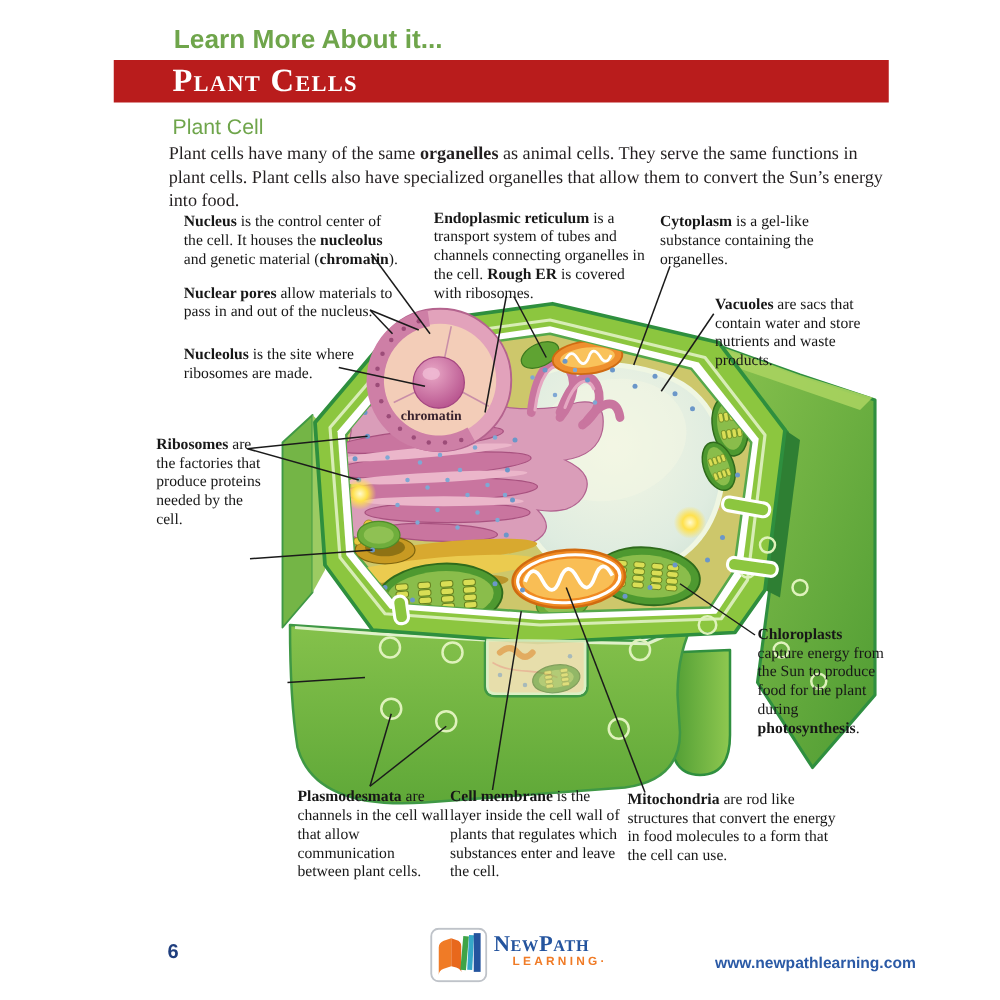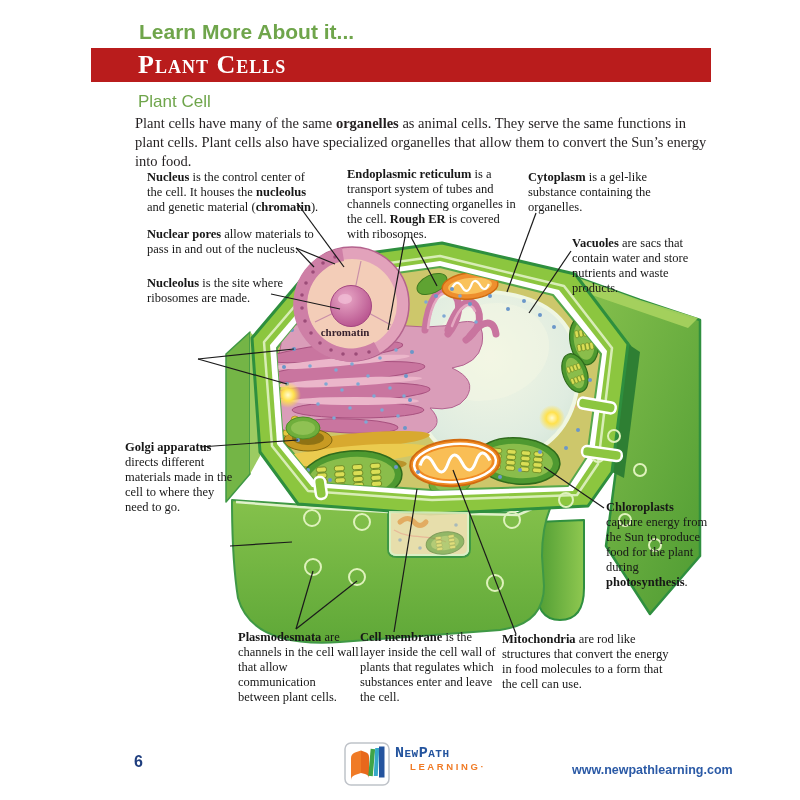--- a/index.html
+++ b/index.html
@@ -28,22 +28,22 @@
   .l-cwall{left:125px;top:538px;width:114px}
   .l-chloro{left:606px;top:500px;width:104px}
   .l-plasmo{left:238px;top:630px;width:122px}
   .l-cmem{left:360px;top:630px;width:136px}
   .l-mito{left:502px;top:632px;width:172px}
   .diagram{position:absolute;left:0;top:0;}
   .footer-num{position:absolute;left:134px;top:753px;font-family:"Liberation Sans",sans-serif;
               font-weight:700;font-size:16px;color:#1F3E7E;}
   .logo{position:absolute;left:344px;top:742px;display:flex;align-items:flex-start;gap:5px;}
   .logo-textcol{display:flex;flex-direction:column;margin-top:4px;}
-  .logo-name{font-family:Liberation Mono, monospace;font-variant:small-caps;font-weight:700;
-             font-size:15px;color:#24549E;letter-spacing:.5px;line-height:1;}
+  .logo-name{font-family:Liberation Serif, serif;font-variant:small-caps;font-weight:700;
+             font-size:18px;color:#24549E;letter-spacing:.5px;line-height:1;}
   .logo-sub{font-family:"Liberation Sans",sans-serif;font-weight:700;font-size:9.5px;
             color:#F07B26;letter-spacing:2.6px;margin-left:15px;margin-top:1px;line-height:1;}
   .site{position:absolute;left:552px;top:763px;font-family:"Liberation Sans",sans-serif;
         font-weight:700;font-size:12.5px;color:#2B5AA6;margin-left:20px;}
 </style>
 </head>
 <body>
 
 <div class="page">
 
@@ -371,21 +371,21 @@
   </div>
   <div class="section-title">Plant Cell</div>
   <div class="intro"><span>Plant cells have many of the same </span><span class="seg-b">organelles</span><span> as animal cells. They serve the same functions in plant cells. Plant cells also have specialized organelles that allow them to convert the Sun’s energy into food.</span></div>
 
   <div class="lbl l-nucleus"><span class="seg-b">Nucleus</span><span> is the control center of the cell. It houses the </span><span class="seg-b">nucleolus</span><span> and genetic material (</span><span class="seg-b">chromatin</span><span>).</span></div>
   <div class="lbl l-npores"><span class="seg-b">Nuclear pores</span><span> allow materials to pass in and out of the nucleus.</span></div>
   <div class="lbl l-nucleolus"><span class="seg-b">Nucleolus</span><span> is the site where ribosomes are made.</span></div>
   <div class="lbl l-er"><span class="seg-b">Endoplasmic reticulum</span><span> is a transport system of tubes and channels connecting organelles in the cell. </span><span class="seg-b">Rough ER</span><span> is covered with ribosomes.</span></div>
   <div class="lbl l-cyto"><span class="seg-b">Cytoplasm</span><span> is a gel-like substance containing the organelles.</span></div>
   <div class="lbl l-vac"><span class="seg-b">Vacuoles</span><span> are sacs that contain water and store nutrients and waste products.</span></div>
-  <div class="lbl l-golgi"><span class="seg-b">Golgi apparatus</span><span> directs different materials made in the cell to where they need to go.</span></div>
+  <div class="lbl l-ribo"><span class="seg-b">Ribosomes</span><span> are the factories that produce proteins needed by the cell.</span></div>
   <div class="lbl l-chloro"><span class="seg-b">Chloroplasts</span><span> capture energy from the Sun to produce food for the plant during </span><span class="seg-b">photosynthesis</span><span>.</span></div>
   <div class="lbl l-plasmo"><span class="seg-b">Plasmodesmata</span><span> are channels in the cell wall that allow communication between plant cells.</span></div>
   <div class="lbl l-cmem"><span class="seg-b">Cell membrane</span><span> is the layer inside the cell wall of plants that regulates which substances enter and leave the cell.</span></div>
   <div class="lbl l-mito"><span class="seg-b">Mitochondria</span><span> are rod like structures that convert the energy in food molecules to a form that the cell can use.</span></div>
 
   <div class="footer-num">6</div>
   <div class="logo">
     <svg width="46" height="44" viewBox="0 0 46 44">
       <rect x="1" y="1" width="44" height="42" rx="6" fill="#FFFFFF" stroke="#BFC3C9" stroke-width="1.5"></rect>
       <path d="M7,34 L7,16 Q7,12 11,10.5 L17,8.5 L17,31 L11,33 Q7,34.5 7,38 Z" fill="#F07B26"></path>

